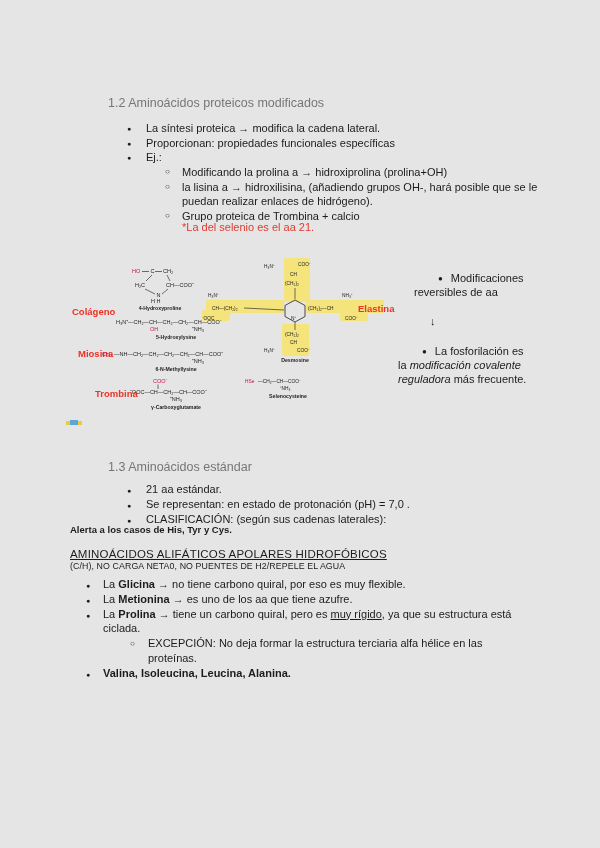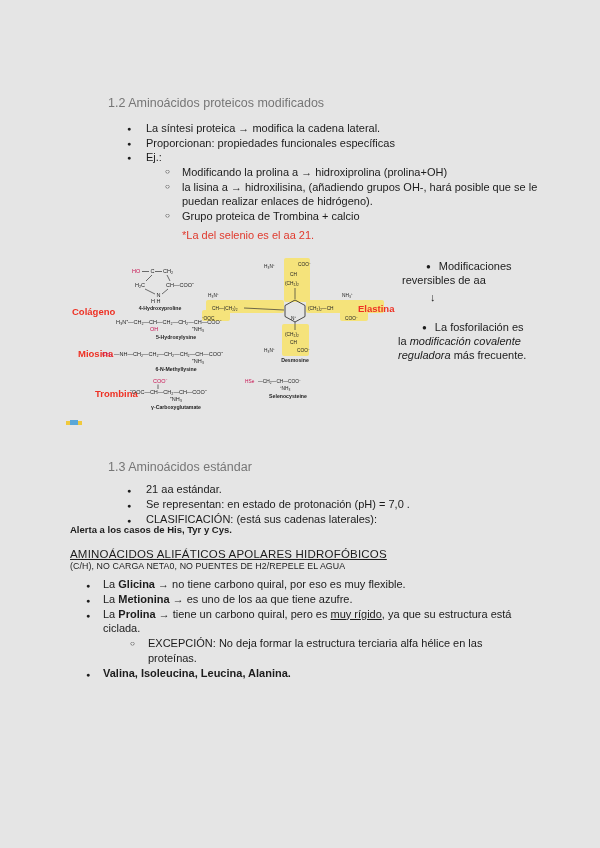--- a/index.html
+++ b/index.html
@@ -10,21 +10,21 @@
   .fs11{font-size:11px;line-height:14.6px;}
   .li1{position:relative;padding-left:38px;}
   .li1::before{content:"●";position:absolute;left:19px;top:1px;font-size:7px;color:#1c1c1c;}
   .li2{position:relative;padding-left:74px;}
   .li2::before{content:"○";position:absolute;left:57px;top:0px;font-size:8px;color:#1c1c1c;}
   .li2 .w{display:inline-block;max-width:363px;vertical-align:top;}
   .rednote{position:absolute;font-size:11px;color:#e03a2e;}
   
   .aside{position:absolute;left:398px;top:256px;width:160px;font-size:11px;line-height:13.7px;color:#1c1c1c;}
   .aside .bl{font-size:8px;margin:0 8px 0 24px;vertical-align:1px;}
-  .aside .p1{width:152px;margin:4px;}
+  .aside .p1{width:152px;margin:16px;}
   .aside .arrow{padding-left:32px;margin:0;}
   .aside .p2{width:126px;margin:0;}
   .aside .p3{width:132px;margin:16px 0 0 0;}
   .it{font-style:italic;}
   .bd{font-weight:bold;}
   .ul{text-decoration:underline;}
   
   .alert{position:absolute;font-size:9.5px;font-weight:bold;}
   
   .hydro{position:absolute;left:70px;top:548px;width:488px;}
@@ -57,21 +57,21 @@
     <div class="li1"><span>Proporcionan: propiedades funcionales específicas</span></div>
     <div class="li1"><span>Ej.:</span></div>
   </div>
 
   <div class="abs fs11" style="left:108px;top:165px;width:445px;">
     <div class="li2"><span class="w">Modificando la prolina a → hidroxiprolina (prolina+OH)</span></div>
     <div class="li2"><span class="w">la lisina a → hidroxilisina, (añadiendo grupos OH-, hará posible que se le puedan realizar enlaces de hidrógeno).</span></div>
     <div class="li2"><span class="w">Grupo proteica de Trombina + calcio</span></div>
   </div>
 
-  <div class="rednote" style="left:182px;top:229px;">*La del selenio es el aa 21.</div>
+  <div class="rednote" style="left:182px;top:221px;">*La del selenio es el aa 21.</div>
 
   <svg class="abs" style="left:58px;top:250px;" width="340" height="185" viewBox="0 0 340 185">
 
     <g>
       <rect x="226" y="8" width="26" height="44" rx="2" fill="#f5e37b"></rect>
       <rect x="148" y="50" width="78" height="13" rx="2" fill="#f5e37b"></rect>
       <rect x="144" y="60" width="28" height="11" rx="2" fill="#f5e37b"></rect>
       <rect x="248" y="50" width="78" height="13" rx="2" fill="#f5e37b"></rect>
       <rect x="282" y="60" width="28" height="11" rx="2" fill="#f5e37b"></rect>
       <rect x="224" y="74" width="27" height="32" rx="2" fill="#f5e37b"></rect>
@@ -161,21 +161,21 @@
     <p class="p1"><span class="bl">●</span><span>Modificaciones reversibles de aa</span></p>
     <p class="arrow">↓</p>
     <p class="p3"><span class="bl">●</span><span>La fosforilación es la </span><span class="it">modificación covalente reguladora</span><span> más frecuente.</span></p>
   </div>
 
   <div class="h-gray" style="left:108px;top:460px;">1.3 Aminoácidos estándar</div>
 
   <div class="abs" style="left:108px;top:482px;width:445px;font-size:11px;line-height:15px;">
     <div class="li1"><span>21 aa estándar.</span></div>
     <div class="li1"><span>Se representan: en estado de protonación (pH) = 7,0 .</span></div>
-    <div class="li1"><span>CLASIFICACIÓN: (está sus cadenas laterales):</span></div>
+    <div class="li1"><span>CLASIFICACIÓN: (según sus cadenas laterales):</span></div>
   </div>
 
   <div class="alert" style="left:70px;top:524px;">Alerta a los casos de His, Tyr y Cys.</div>
 
   <div class="hydro">
     <p class="htitle">AMINOÁCIDOS ALIFÁTICOS APOLARES HIDROFÓBICOS</p>
     <p class="hsub">(C/H), NO CARGA NETA0, NO PUENTES DE H2/REPELE EL AGUA</p>
     <p class="hli"><span class="w"><span>La </span><span class="bd">Glicina</span><span> → no tiene carbono quiral, por eso es muy flexible.</span><span class="ul"></span><span></span></span></p>
     <p class="hli"><span class="w"><span>La </span><span class="bd">Metionina</span><span> → es uno de los aa que tiene azufre.</span><span class="ul"></span><span></span></span></p>
     <p class="hli"><span class="w"><span>La </span><span class="bd">Prolina</span><span> → tiene un carbono quiral, pero es </span><span class="ul">muy rígido</span><span>, ya que su estructura está ciclada.</span></span></p>

